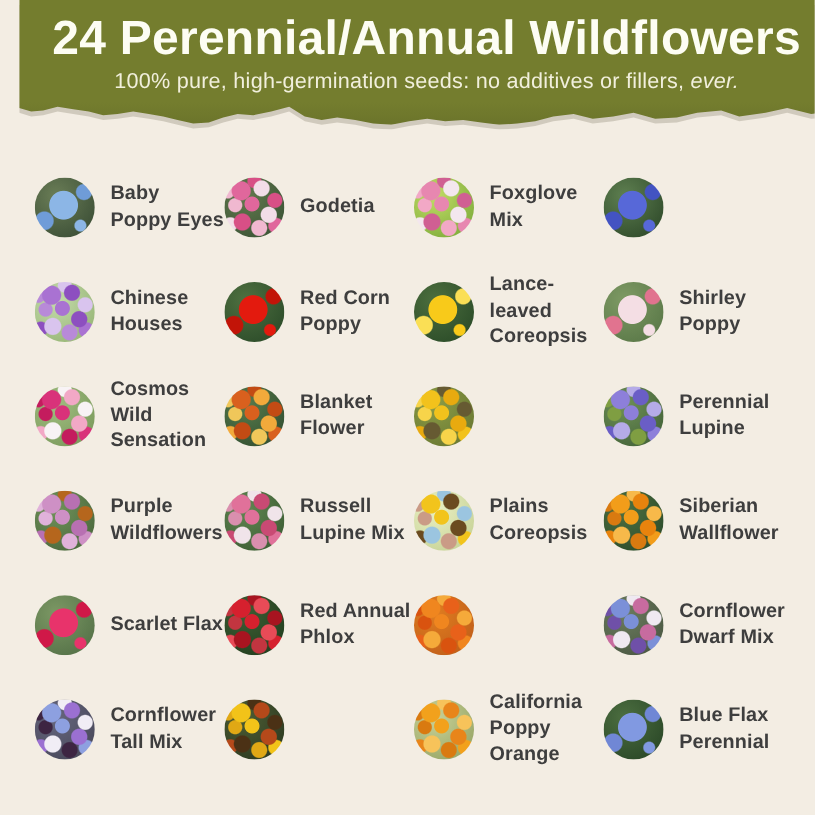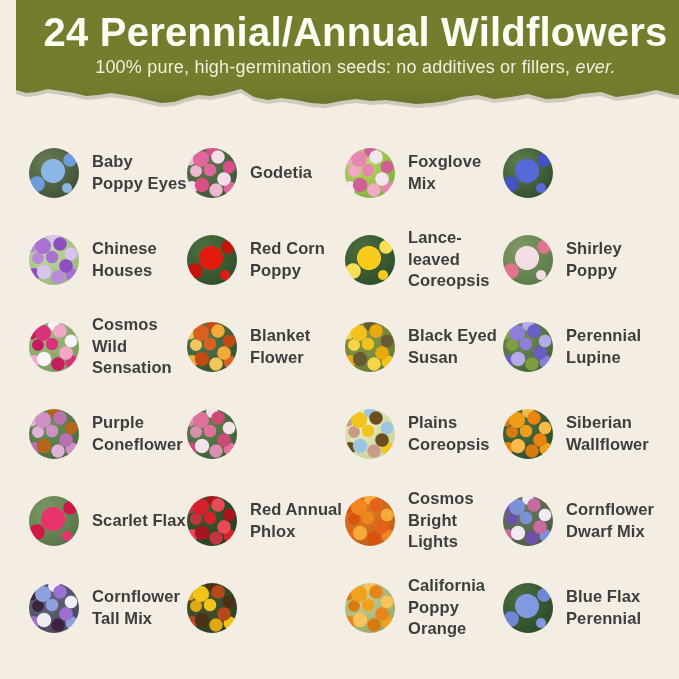--- a/index.html
+++ b/index.html
@@ -109,35 +109,35 @@
     <span class="label">Cosmos Wild Sensation</span>
   </div>
 
   <div class="cell">
     <span class="photo" style="background: radial-gradient(circle at 28% 22%, rgb(217, 96, 30) 14%, rgba(0, 0, 0, 0) 16%), radial-gradient(circle at 62% 18%, rgb(242, 170, 59) 12%, rgba(0, 0, 0, 0) 14%), radial-gradient(circle at 84% 38%, rgb(194, 75, 20) 11%, rgba(0, 0, 0, 0) 13%), radial-gradient(circle at 18% 46%, rgb(240, 199, 90) 11%, rgba(0, 0, 0, 0) 13%), radial-gradient(circle at 46% 44%, rgb(217, 96, 30) 15%, rgba(0, 0, 0, 0) 17%), radial-gradient(circle at 74% 62%, rgb(242, 170, 59) 13%, rgba(0, 0, 0, 0) 15%), radial-gradient(circle at 30% 74%, rgb(194, 75, 20) 13%, rgba(0, 0, 0, 0) 15%), radial-gradient(circle at 58% 84%, rgb(240, 199, 90) 12%, rgba(0, 0, 0, 0) 14%), radial-gradient(circle at 86% 80%, rgb(217, 96, 30) 10%, rgba(0, 0, 0, 0) 12%), radial-gradient(circle at 10% 78%, rgb(242, 170, 59) 9%, rgba(0, 0, 0, 0) 11%), radial-gradient(circle at 50% 6%, rgb(194, 75, 20) 10%, rgba(0, 0, 0, 0) 12%), radial-gradient(circle at 6% 24%, rgb(240, 199, 90) 8%, rgba(0, 0, 0, 0) 10%), radial-gradient(circle at 35% 30%, rgb(88, 124, 76), rgb(54, 84, 52) 75%);"></span>
     <span class="label">Blanket Flower</span>
   </div>
 
   <div class="cell">
     <span class="photo" style="background: radial-gradient(circle at 28% 22%, rgb(242, 194, 28) 14%, rgba(0, 0, 0, 0) 16%), radial-gradient(circle at 62% 18%, rgb(232, 170, 15) 12%, rgba(0, 0, 0, 0) 14%), radial-gradient(circle at 84% 38%, rgb(102, 90, 50) 11%, rgba(0, 0, 0, 0) 13%), radial-gradient(circle at 18% 46%, rgb(247, 212, 74) 11%, rgba(0, 0, 0, 0) 13%), radial-gradient(circle at 46% 44%, rgb(242, 194, 28) 15%, rgba(0, 0, 0, 0) 17%), radial-gradient(circle at 74% 62%, rgb(232, 170, 15) 13%, rgba(0, 0, 0, 0) 15%), radial-gradient(circle at 30% 74%, rgb(102, 90, 50) 13%, rgba(0, 0, 0, 0) 15%), radial-gradient(circle at 58% 84%, rgb(247, 212, 74) 12%, rgba(0, 0, 0, 0) 14%), radial-gradient(circle at 86% 80%, rgb(242, 194, 28) 10%, rgba(0, 0, 0, 0) 12%), radial-gradient(circle at 10% 78%, rgb(232, 170, 15) 9%, rgba(0, 0, 0, 0) 11%), radial-gradient(circle at 50% 6%, rgb(102, 90, 50) 10%, rgba(0, 0, 0, 0) 12%), radial-gradient(circle at 6% 24%, rgb(247, 212, 74) 8%, rgba(0, 0, 0, 0) 10%), radial-gradient(circle at 35% 30%, rgb(140, 156, 70), rgb(109, 124, 52) 75%);"></span>
-    <span class="label">Black Eyed Susan</span>
   </div>
 
   <div class="cell">
     <span class="photo" style="background: radial-gradient(circle at 28% 22%, rgb(141, 127, 218) 14%, rgba(0, 0, 0, 0) 16%), radial-gradient(circle at 62% 18%, rgb(106, 94, 198) 12%, rgba(0, 0, 0, 0) 14%), radial-gradient(circle at 84% 38%, rgb(181, 171, 232) 11%, rgba(0, 0, 0, 0) 13%), radial-gradient(circle at 18% 46%, rgb(127, 158, 66) 11%, rgba(0, 0, 0, 0) 13%), radial-gradient(circle at 46% 44%, rgb(141, 127, 218) 15%, rgba(0, 0, 0, 0) 17%), radial-gradient(circle at 74% 62%, rgb(106, 94, 198) 13%, rgba(0, 0, 0, 0) 15%), radial-gradient(circle at 30% 74%, rgb(181, 171, 232) 13%, rgba(0, 0, 0, 0) 15%), radial-gradient(circle at 58% 84%, rgb(127, 158, 66) 12%, rgba(0, 0, 0, 0) 14%), radial-gradient(circle at 86% 80%, rgb(141, 127, 218) 10%, rgba(0, 0, 0, 0) 12%), radial-gradient(circle at 10% 78%, rgb(106, 94, 198) 9%, rgba(0, 0, 0, 0) 11%), radial-gradient(circle at 50% 6%, rgb(181, 171, 232) 10%, rgba(0, 0, 0, 0) 12%), radial-gradient(circle at 6% 24%, rgb(127, 158, 66) 8%, rgba(0, 0, 0, 0) 10%), radial-gradient(circle at 35% 30%, rgb(111, 145, 87), rgb(72, 104, 60) 75%);"></span>
     <span class="label">Perennial Lupine</span>
   </div>
 
   <div class="cell">
     <span class="photo" style="background: radial-gradient(circle at 28% 22%, rgb(206, 144, 197) 14%, rgba(0, 0, 0, 0) 16%), radial-gradient(circle at 62% 18%, rgb(184, 112, 178) 12%, rgba(0, 0, 0, 0) 14%), radial-gradient(circle at 84% 38%, rgb(181, 102, 29) 11%, rgba(0, 0, 0, 0) 13%), radial-gradient(circle at 18% 46%, rgb(224, 178, 218) 11%, rgba(0, 0, 0, 0) 13%), radial-gradient(circle at 46% 44%, rgb(206, 144, 197) 15%, rgba(0, 0, 0, 0) 17%), radial-gradient(circle at 74% 62%, rgb(184, 112, 178) 13%, rgba(0, 0, 0, 0) 15%), radial-gradient(circle at 30% 74%, rgb(181, 102, 29) 13%, rgba(0, 0, 0, 0) 15%), radial-gradient(circle at 58% 84%, rgb(224, 178, 218) 12%, rgba(0, 0, 0, 0) 14%), radial-gradient(circle at 86% 80%, rgb(206, 144, 197) 10%, rgba(0, 0, 0, 0) 12%), radial-gradient(circle at 10% 78%, rgb(184, 112, 178) 9%, rgba(0, 0, 0, 0) 11%), radial-gradient(circle at 50% 6%, rgb(181, 102, 29) 10%, rgba(0, 0, 0, 0) 12%), radial-gradient(circle at 6% 24%, rgb(224, 178, 218) 8%, rgba(0, 0, 0, 0) 10%), radial-gradient(circle at 35% 30%, rgb(113, 147, 90), rgb(78, 109, 64) 75%);"></span>
-    <span class="label">Purple Coneflower</span>
+    <span class="label">Purple Wildflowers</span>
   </div>
 
   <div class="cell">
     <span class="photo" style="background: radial-gradient(circle at 28% 22%, rgb(224, 113, 154) 14%, rgba(0, 0, 0, 0) 16%), radial-gradient(circle at 62% 18%, rgb(201, 74, 116) 12%, rgba(0, 0, 0, 0) 14%), radial-gradient(circle at 84% 38%, rgb(240, 228, 234) 11%, rgba(0, 0, 0, 0) 13%), radial-gradient(circle at 18% 46%, rgb(217, 143, 174) 11%, rgba(0, 0, 0, 0) 13%), radial-gradient(circle at 46% 44%, rgb(224, 113, 154) 15%, rgba(0, 0, 0, 0) 17%), radial-gradient(circle at 74% 62%, rgb(201, 74, 116) 13%, rgba(0, 0, 0, 0) 15%), radial-gradient(circle at 30% 74%, rgb(240, 228, 234) 13%, rgba(0, 0, 0, 0) 15%), radial-gradient(circle at 58% 84%, rgb(217, 143, 174) 12%, rgba(0, 0, 0, 0) 14%), radial-gradient(circle at 86% 80%, rgb(224, 113, 154) 10%, rgba(0, 0, 0, 0) 12%), radial-gradient(circle at 10% 78%, rgb(201, 74, 116) 9%, rgba(0, 0, 0, 0) 11%), radial-gradient(circle at 50% 6%, rgb(240, 228, 234) 10%, rgba(0, 0, 0, 0) 12%), radial-gradient(circle at 6% 24%, rgb(217, 143, 174) 8%, rgba(0, 0, 0, 0) 10%), radial-gradient(circle at 35% 30%, rgb(97, 135, 82), rgb(64, 98, 55) 75%);"></span>
+    <span class="label">Russell Lupine Mix</span>
   </div>
 
   <div class="cell">
     <span class="photo" style="background: radial-gradient(circle at 28% 22%, rgb(242, 196, 28) 14%, rgba(0, 0, 0, 0) 16%), radial-gradient(circle at 62% 18%, rgb(107, 75, 32) 12%, rgba(0, 0, 0, 0) 14%), radial-gradient(circle at 84% 38%, rgb(155, 197, 224) 11%, rgba(0, 0, 0, 0) 13%), radial-gradient(circle at 18% 46%, rgb(202, 155, 134) 11%, rgba(0, 0, 0, 0) 13%), radial-gradient(circle at 46% 44%, rgb(242, 196, 28) 15%, rgba(0, 0, 0, 0) 17%), radial-gradient(circle at 74% 62%, rgb(107, 75, 32) 13%, rgba(0, 0, 0, 0) 15%), radial-gradient(circle at 30% 74%, rgb(155, 197, 224) 13%, rgba(0, 0, 0, 0) 15%), radial-gradient(circle at 58% 84%, rgb(202, 155, 134) 12%, rgba(0, 0, 0, 0) 14%), radial-gradient(circle at 86% 80%, rgb(242, 196, 28) 10%, rgba(0, 0, 0, 0) 12%), radial-gradient(circle at 10% 78%, rgb(107, 75, 32) 9%, rgba(0, 0, 0, 0) 11%), radial-gradient(circle at 50% 6%, rgb(155, 197, 224) 10%, rgba(0, 0, 0, 0) 12%), radial-gradient(circle at 6% 24%, rgb(202, 155, 134) 8%, rgba(0, 0, 0, 0) 10%), radial-gradient(circle at 35% 30%, rgb(234, 240, 196), rgb(203, 214, 156) 75%);"></span>
     <span class="label">Plains Coreopsis</span>
   </div>
 
   <div class="cell">
     <span class="photo" style="background: radial-gradient(circle at 28% 22%, rgb(242, 157, 26) 14%, rgba(0, 0, 0, 0) 16%), radial-gradient(circle at 62% 18%, rgb(232, 131, 13) 12%, rgba(0, 0, 0, 0) 14%), radial-gradient(circle at 84% 38%, rgb(247, 185, 74) 11%, rgba(0, 0, 0, 0) 13%), radial-gradient(circle at 18% 46%, rgb(217, 122, 16) 11%, rgba(0, 0, 0, 0) 13%), radial-gradient(circle at 46% 44%, rgb(242, 157, 26) 15%, rgba(0, 0, 0, 0) 17%), radial-gradient(circle at 74% 62%, rgb(232, 131, 13) 13%, rgba(0, 0, 0, 0) 15%), radial-gradient(circle at 30% 74%, rgb(247, 185, 74) 13%, rgba(0, 0, 0, 0) 15%), radial-gradient(circle at 58% 84%, rgb(217, 122, 16) 12%, rgba(0, 0, 0, 0) 14%), radial-gradient(circle at 86% 80%, rgb(242, 157, 26) 10%, rgba(0, 0, 0, 0) 12%), radial-gradient(circle at 10% 78%, rgb(232, 131, 13) 9%, rgba(0, 0, 0, 0) 11%), radial-gradient(circle at 50% 6%, rgb(247, 185, 74) 10%, rgba(0, 0, 0, 0) 12%), radial-gradient(circle at 6% 24%, rgb(217, 122, 16) 8%, rgba(0, 0, 0, 0) 10%), radial-gradient(circle at 35% 30%, rgb(78, 113, 66), rgb(48, 80, 45) 75%);"></span>
     <span class="label">Siberian Wallflower</span>
@@ -148,21 +148,20 @@
     <span class="label">Scarlet Flax</span>
   </div>
 
   <div class="cell">
     <span class="photo" style="background: radial-gradient(circle at 28% 22%, rgb(214, 32, 46) 14%, rgba(0, 0, 0, 0) 16%), radial-gradient(circle at 62% 18%, rgb(232, 75, 87) 12%, rgba(0, 0, 0, 0) 14%), radial-gradient(circle at 84% 38%, rgb(168, 20, 32) 11%, rgba(0, 0, 0, 0) 13%), radial-gradient(circle at 18% 46%, rgb(194, 53, 64) 11%, rgba(0, 0, 0, 0) 13%), radial-gradient(circle at 46% 44%, rgb(214, 32, 46) 15%, rgba(0, 0, 0, 0) 17%), radial-gradient(circle at 74% 62%, rgb(232, 75, 87) 13%, rgba(0, 0, 0, 0) 15%), radial-gradient(circle at 30% 74%, rgb(168, 20, 32) 13%, rgba(0, 0, 0, 0) 15%), radial-gradient(circle at 58% 84%, rgb(194, 53, 64) 12%, rgba(0, 0, 0, 0) 14%), radial-gradient(circle at 86% 80%, rgb(214, 32, 46) 10%, rgba(0, 0, 0, 0) 12%), radial-gradient(circle at 10% 78%, rgb(232, 75, 87) 9%, rgba(0, 0, 0, 0) 11%), radial-gradient(circle at 50% 6%, rgb(168, 20, 32) 10%, rgba(0, 0, 0, 0) 12%), radial-gradient(circle at 6% 24%, rgb(194, 53, 64) 8%, rgba(0, 0, 0, 0) 10%), radial-gradient(circle at 35% 30%, rgb(62, 94, 52), rgb(37, 66, 33) 75%);"></span>
     <span class="label">Red Annual Phlox</span>
   </div>
 
   <div class="cell">
     <span class="photo" style="background: radial-gradient(circle at 28% 22%, rgb(240, 134, 31) 14%, rgba(0, 0, 0, 0) 16%), radial-gradient(circle at 62% 18%, rgb(232, 97, 26) 12%, rgba(0, 0, 0, 0) 14%), radial-gradient(circle at 84% 38%, rgb(245, 170, 58) 11%, rgba(0, 0, 0, 0) 13%), radial-gradient(circle at 18% 46%, rgb(217, 83, 15) 11%, rgba(0, 0, 0, 0) 13%), radial-gradient(circle at 46% 44%, rgb(240, 134, 31) 15%, rgba(0, 0, 0, 0) 17%), radial-gradient(circle at 74% 62%, rgb(232, 97, 26) 13%, rgba(0, 0, 0, 0) 15%), radial-gradient(circle at 30% 74%, rgb(245, 170, 58) 13%, rgba(0, 0, 0, 0) 15%), radial-gradient(circle at 58% 84%, rgb(217, 83, 15) 12%, rgba(0, 0, 0, 0) 14%), radial-gradient(circle at 86% 80%, rgb(240, 134, 31) 10%, rgba(0, 0, 0, 0) 12%), radial-gradient(circle at 10% 78%, rgb(232, 97, 26) 9%, rgba(0, 0, 0, 0) 11%), radial-gradient(circle at 50% 6%, rgb(245, 170, 58) 10%, rgba(0, 0, 0, 0) 12%), radial-gradient(circle at 6% 24%, rgb(217, 83, 15) 8%, rgba(0, 0, 0, 0) 10%), radial-gradient(circle at 35% 30%, rgb(224, 125, 32), rgb(196, 98, 26) 75%);"></span>
-    <span class="label">Cosmos Bright Lights</span>
   </div>
 
   <div class="cell">
     <span class="photo" style="background: radial-gradient(circle at 28% 22%, rgb(123, 144, 216) 14%, rgba(0, 0, 0, 0) 16%), radial-gradient(circle at 62% 18%, rgb(199, 107, 159) 12%, rgba(0, 0, 0, 0) 14%), radial-gradient(circle at 84% 38%, rgb(239, 233, 241) 11%, rgba(0, 0, 0, 0) 13%), radial-gradient(circle at 18% 46%, rgb(111, 80, 168) 11%, rgba(0, 0, 0, 0) 13%), radial-gradient(circle at 46% 44%, rgb(123, 144, 216) 15%, rgba(0, 0, 0, 0) 17%), radial-gradient(circle at 74% 62%, rgb(199, 107, 159) 13%, rgba(0, 0, 0, 0) 15%), radial-gradient(circle at 30% 74%, rgb(239, 233, 241) 13%, rgba(0, 0, 0, 0) 15%), radial-gradient(circle at 58% 84%, rgb(111, 80, 168) 12%, rgba(0, 0, 0, 0) 14%), radial-gradient(circle at 86% 80%, rgb(123, 144, 216) 10%, rgba(0, 0, 0, 0) 12%), radial-gradient(circle at 10% 78%, rgb(199, 107, 159) 9%, rgba(0, 0, 0, 0) 11%), radial-gradient(circle at 50% 6%, rgb(239, 233, 241) 10%, rgba(0, 0, 0, 0) 12%), radial-gradient(circle at 6% 24%, rgb(111, 80, 168) 8%, rgba(0, 0, 0, 0) 10%), radial-gradient(circle at 35% 30%, rgb(108, 124, 94), rgb(78, 92, 70) 75%);"></span>
     <span class="label">Cornflower Dwarf Mix</span>
   </div>
 
   <div class="cell">
     <span class="photo" style="background: radial-gradient(circle at 28% 22%, rgb(141, 160, 224) 14%, rgba(0, 0, 0, 0) 16%), radial-gradient(circle at 62% 18%, rgb(155, 112, 210) 12%, rgba(0, 0, 0, 0) 14%), radial-gradient(circle at 84% 38%, rgb(241, 237, 245) 11%, rgba(0, 0, 0, 0) 13%), radial-gradient(circle at 18% 46%, rgb(61, 37, 66) 11%, rgba(0, 0, 0, 0) 13%), radial-gradient(circle at 46% 44%, rgb(141, 160, 224) 15%, rgba(0, 0, 0, 0) 17%), radial-gradient(circle at 74% 62%, rgb(155, 112, 210) 13%, rgba(0, 0, 0, 0) 15%), radial-gradient(circle at 30% 74%, rgb(241, 237, 245) 13%, rgba(0, 0, 0, 0) 15%), radial-gradient(circle at 58% 84%, rgb(61, 37, 66) 12%, rgba(0, 0, 0, 0) 14%), radial-gradient(circle at 86% 80%, rgb(141, 160, 224) 10%, rgba(0, 0, 0, 0) 12%), radial-gradient(circle at 10% 78%, rgb(155, 112, 210) 9%, rgba(0, 0, 0, 0) 11%), radial-gradient(circle at 50% 6%, rgb(241, 237, 245) 10%, rgba(0, 0, 0, 0) 12%), radial-gradient(circle at 6% 24%, rgb(61, 37, 66) 8%, rgba(0, 0, 0, 0) 10%), radial-gradient(circle at 35% 30%, rgb(102, 102, 126), rgb(76, 76, 94) 75%);"></span>
     <span class="label">Cornflower Tall Mix</span>

